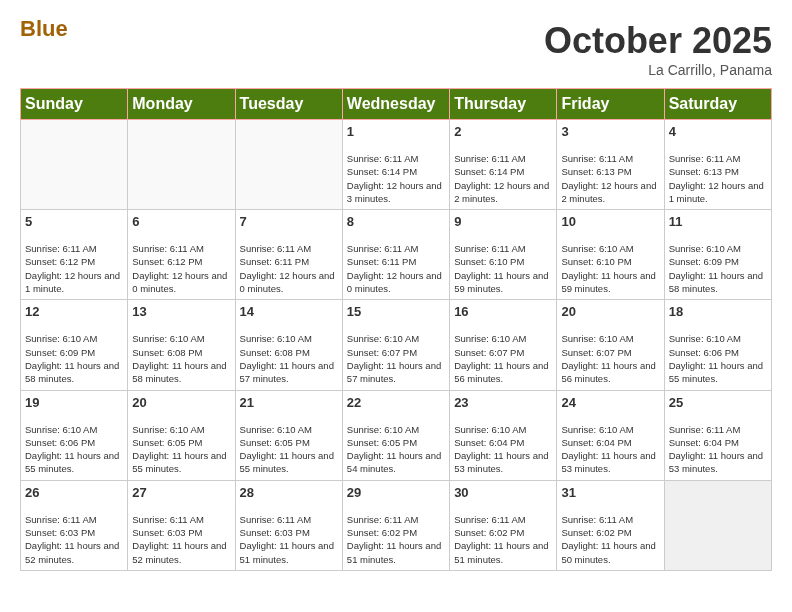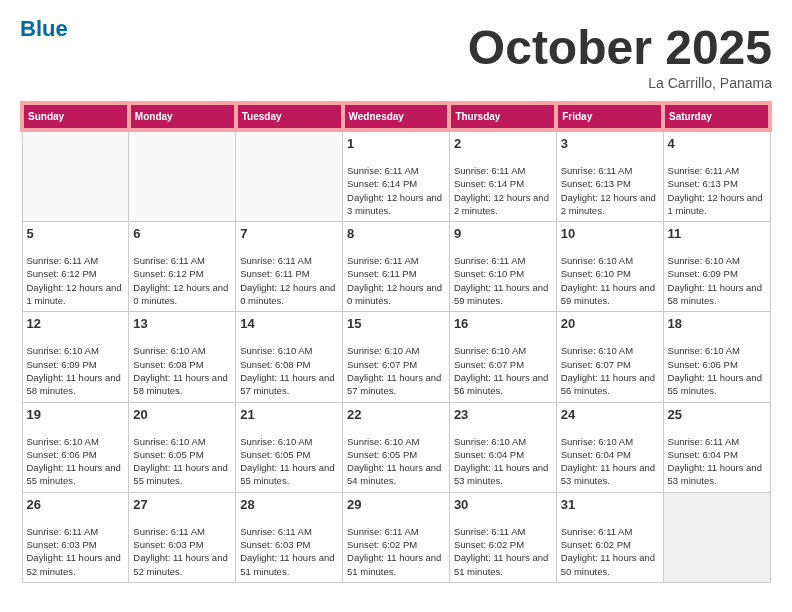--- a/index.html
+++ b/index.html
@@ -26,40 +26,40 @@
       color: #333;
       line-height: 1.1;
     }
     .logo-text span {
       color: #1a6bb5;
     }
     .title-block {
       text-align: right;
     }
     .month-title {
-      font-size: 48px;
+      font-size: 36px;
       font-weight: bold;
       color: #333;
     }
     .subtitle {
       font-size: 14px;
       color: #555;
     }
     table {
       width: 100%;
       border-collapse: collapse;
       table-layout: fixed;
     }
     th {
-      background-color: #be185d;
+      background-color: #4d7c0f;
       color: #fff;
-      font-size: 10px;
+      font-size: 16px;
       padding: 6px 4px;
       text-align: left;
-      border: 4px solid #fca5a5;
+      border: 1px solid #fca5a5;
     }
     td {
       vertical-align: top;
       border: 1px solid #ccc;
       padding: 4px;
       font-size: 9.5px;
       color: #333;
       height: 90px;
       background: #fff;
     }
@@ -79,21 +79,21 @@
       line-height: 1.4;
       margin-top: 13px;
     }
   </style>
 </head>
 <body>
 
 <div class="header">
   <div class="logo">
     <div>
-      <div style="font-size:22px;font-weight:bold;color:#0369a1;margin-top:-4px;">Blue</div>
+      <div style="font-size:22px;font-weight:bold;color:#a16207;margin-top:-4px;">Blue</div>
     </div>
   </div>
   <div class="title-block">
     <div class="month-title">October 2025</div>
     <div class="subtitle">La Carrillo, Panama</div>
   </div>
 </div>
 
 <table>
   <thead>

